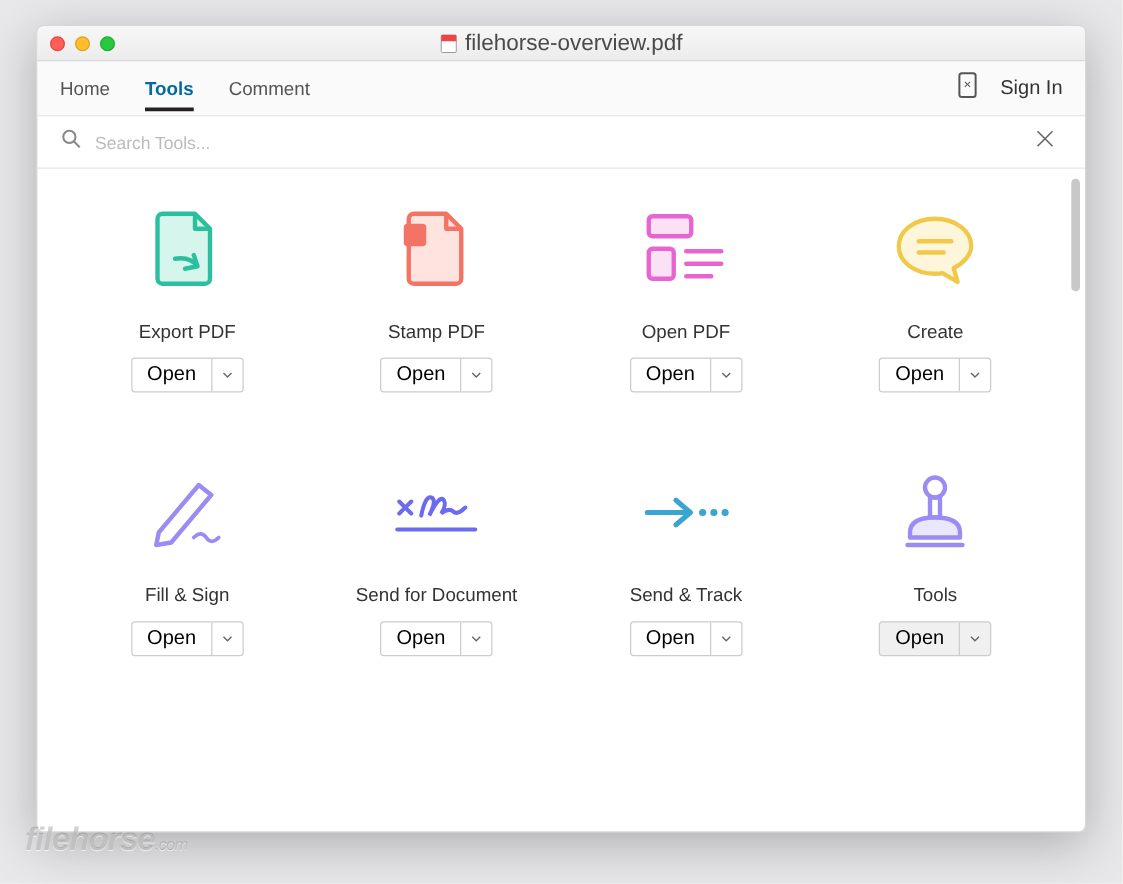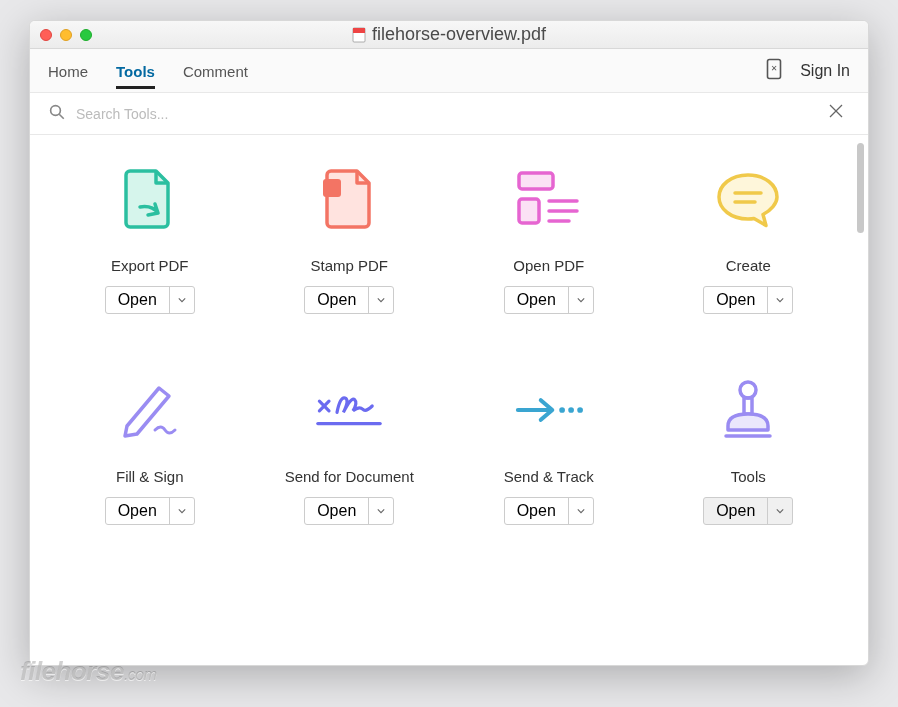--- a/index.html
+++ b/index.html
@@ -112,21 +112,21 @@
     .open-caret { padding: 4px 8px; display:flex; align-items:center; }
     .open-caret svg { width: 8px; height: 8px; }
     .watermark {
       position: fixed; bottom: 20px; left: 20px;
       font-size: 26px; font-weight: 700; color: rgba(0,0,0,0.18);
       letter-spacing: -0.5px;
       text-shadow: 0 1px 0 rgba(255,255,255,0.6);
       pointer-events: none;
       font-style: italic;
     }
-    .watermark .ext { font-size: 16px; font-weight: 400; margin-top: 39px; }
+    .watermark .ext { font-size: 13px; font-weight: 400; margin-top: 39px; }
   </style>
 </head>
 <body>
 
 <div class="window">
 
   <div class="titlebar">
     <div class="traffic-lights">
       <div class="tl red"></div>
       <div class="tl yellow"></div>

